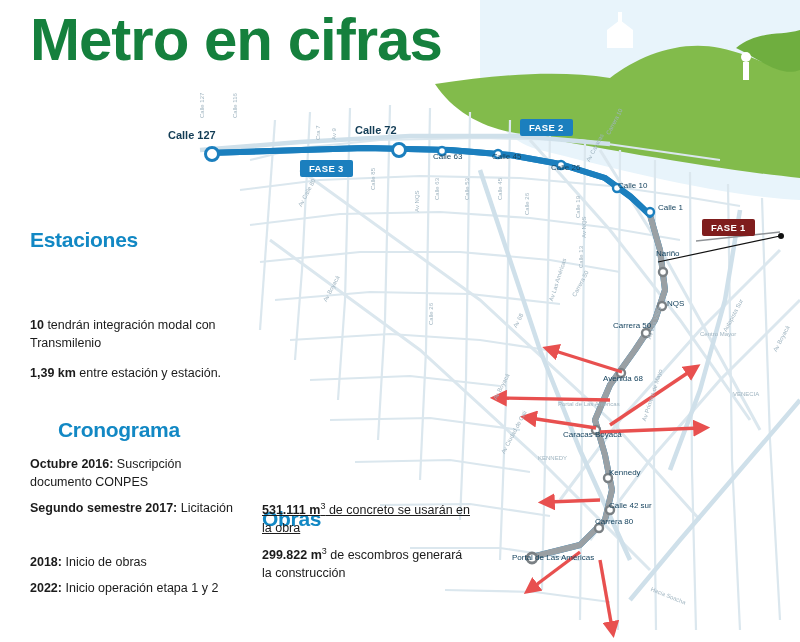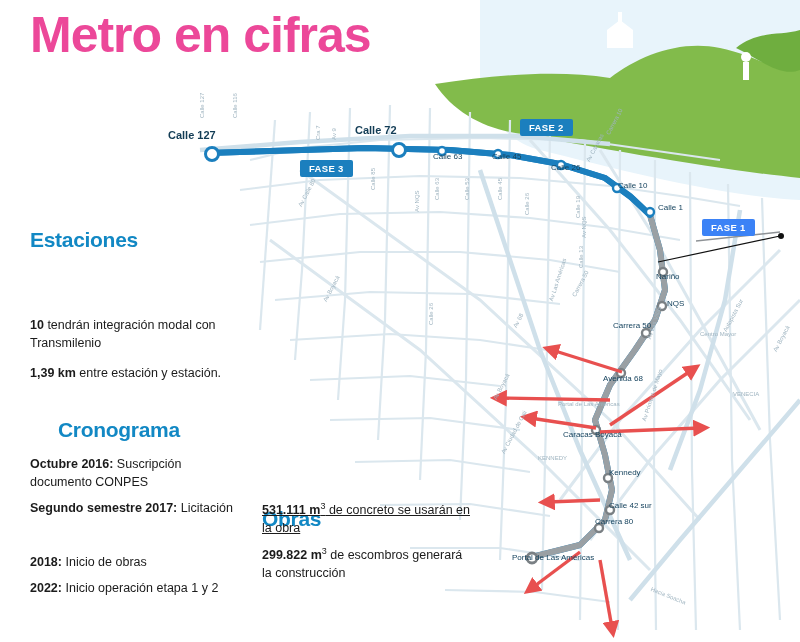--- a/index.html
+++ b/index.html
@@ -9,22 +9,22 @@
     font-family:"Liberation Sans", sans-serif;
     color:#1b1b1b;
     overflow:hidden;
     position:relative;
   }
   #stage{position:relative;width:800px;height:642px;overflow:hidden;}
 
   
   .title{
     position:absolute;left:30px;top:10px;
-    font-size:50px;font-weight:bold;letter-spacing:-1px;
-    color:#ec4899;
+    font-size:60px;font-weight:bold;letter-spacing:-1px;
+    color:#15803d;
     line-height:1;
     text-align:right;
   }
 
   
   .sec-head{
     position:absolute;
     font-size:21px;font-weight:bold;color:#1288c4;
     letter-spacing:-0.3px;
   }
@@ -54,21 +54,21 @@
   
   .phase{
     position:absolute;
     background:#1b7fbe;color:#fff;
     font-size:9.5px;font-weight:bold;
     padding:3px 9px;border-radius:2px;
     letter-spacing:.3px;
     white-space:nowrap;
     text-align:center;
   }
-  .phase.grey{background:#3b82f6;}
+  .phase.grey{background:#7f1d1d;}
   .ph1{left:702px;top:219px;}
   .ph2{left:520px;top:119px;}
   .ph3{left:300px;top:160px;}
 
   
   .stname{
     position:absolute;
     font-size:8px;color:#16435e;white-space:nowrap;
   }
   .stname.big{font-size:11px;font-weight:bold;color:#123c55;}
@@ -204,21 +204,21 @@
   <div class="phase ph3">FASE 3</div>
 
   <div class="stname big" style="left:168px;top:129px">Calle 127</div>
   <div class="stname big" style="left:355px;top:124px">Calle 72</div>
 
   <div class="stname" style="left:433px;top:152px">Calle 63</div>
   <div class="stname" style="left:492px;top:152px">Calle 45</div>
   <div class="stname" style="left:551px;top:163px">Calle 26</div>
   <div class="stname" style="left:618px;top:181px">Calle 10</div>
   <div class="stname" style="left:658px;top:203px">Calle 1</div>
-  <div class="stname" style="left:656px;top:272px">Nariño</div>
+  <div class="stname" style="left:656px;top:249px">Nariño</div>
   <div class="stname" style="left:667px;top:299px">NQS</div>
   <div class="stname" style="left:613px;top:321px">Carrera 50</div>
   <div class="stname" style="left:603px;top:374px">Avenida 68</div>
   <div class="stname" style="left:563px;top:430px">Caracas Boyacá</div>
   <div class="stname" style="left:609px;top:468px">Kennedy</div>
   <div class="stname" style="left:609px;top:501px">Calle 42 sur</div>
   <div class="stname" style="left:595px;top:517px">Carrera 80</div>
   <div class="stname" style="left:512px;top:553px">Portal de Las Américas</div>
 
   <div class="street rot" style="left:199px;top:118px;transform:rotate(-90deg)">Calle 127</div>

